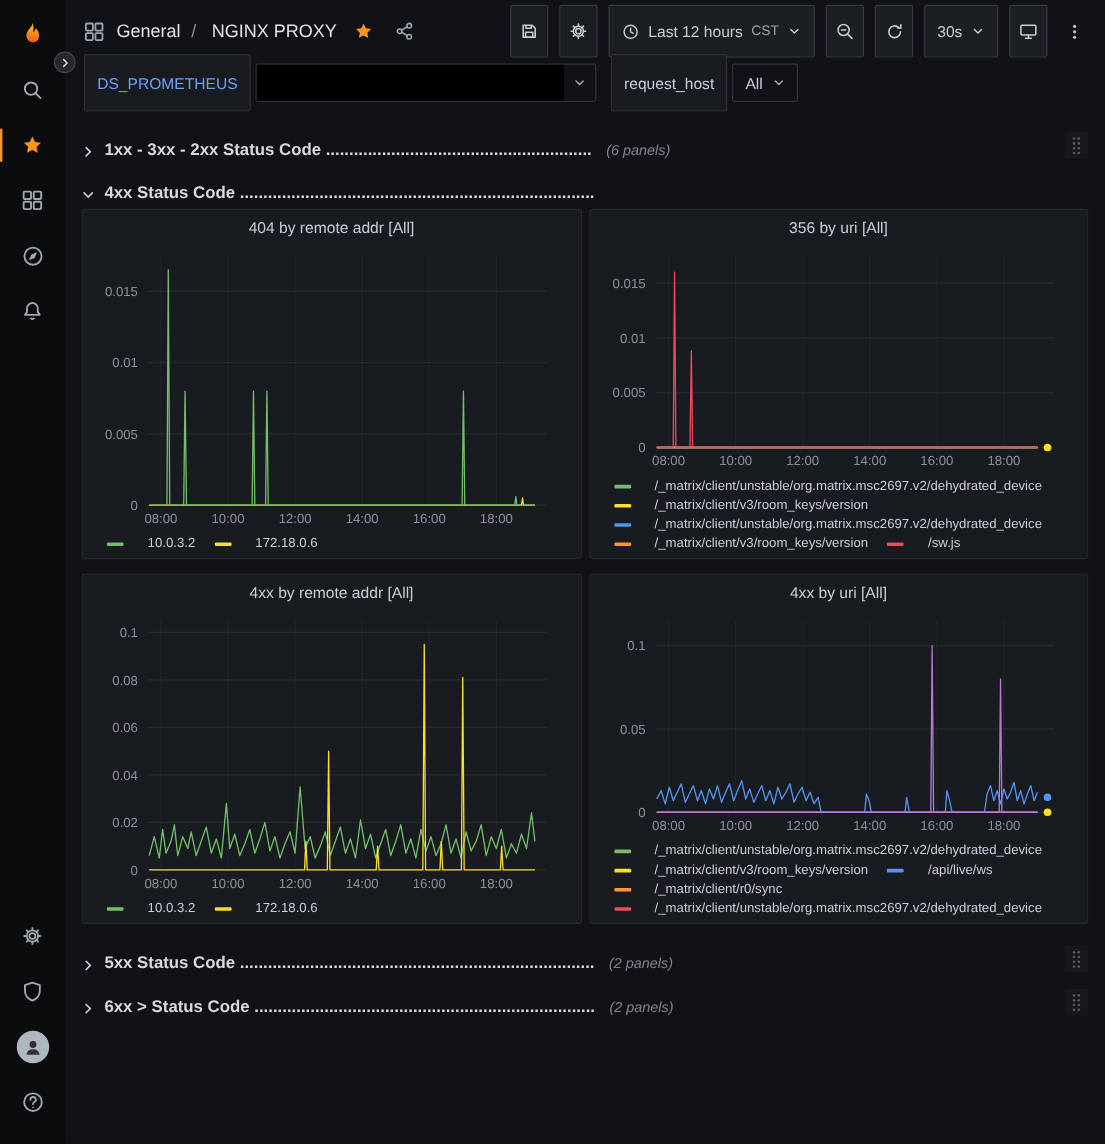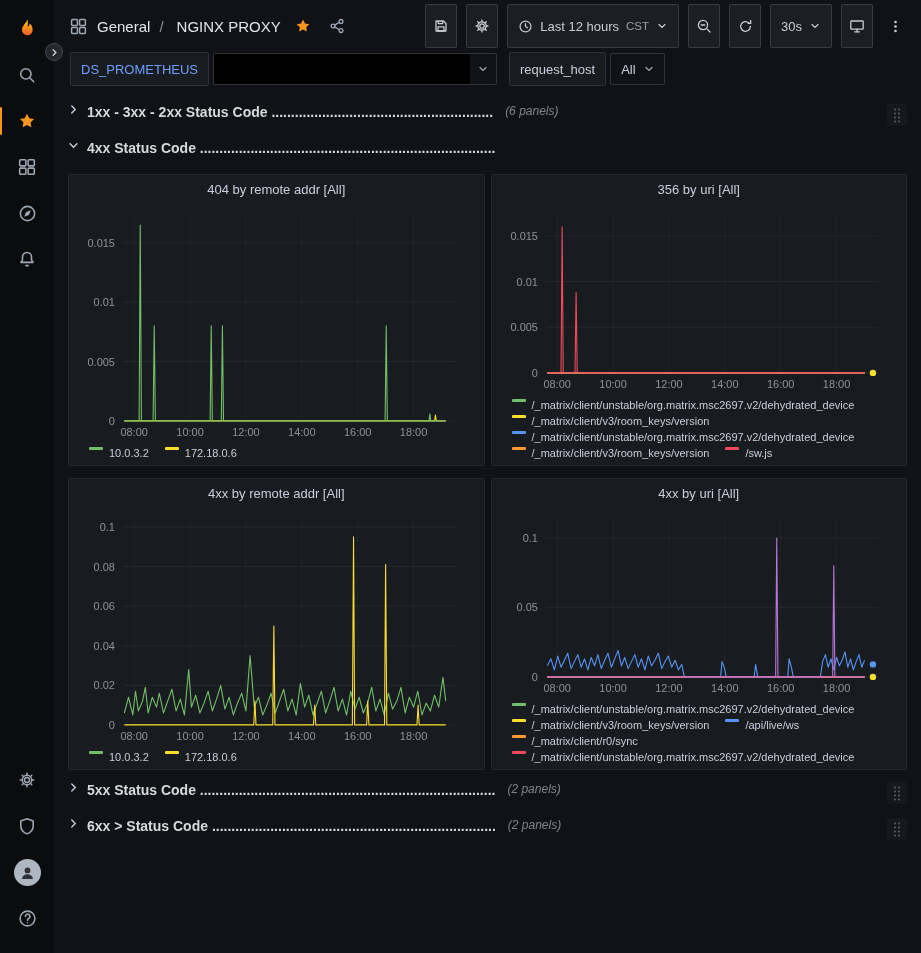--- a/index.html
+++ b/index.html
@@ -23,42 +23,42 @@
 .crumb-sep{color:#8e9097;margin:0 3px;font-size:15px}
 .fav-star{color:#f79520;display:flex;margin-left:8px;cursor:pointer}
 .share-btn{color:#9fa7b3;display:flex;margin-left:12px;cursor:pointer}
 .topbar-right{margin-left:auto;display:flex;align-items:center;gap:9px}
 .icon-btn{height:44px;min-width:32px;display:flex;align-items:center;justify-content:center;gap:7px;background:#1b1e23;border:1px solid rgba(204,204,220,0.16);border-radius:2px;color:#c9ccd4;font-size:13px;padding:0 6px;cursor:pointer;font-family:inherit}
 .icon-btn.text{padding:0 10px}
 .tz{font-size:11.5px;color:rgba(204,204,220,0.73)}
 
 .varbar{display:flex;align-items:center;gap:12px;padding:2px 16px 8px;height:40px}
 .var-group{display:flex;gap:4px;align-items:center}
-.var-label{height:34px;display:flex;align-items:center;padding:0 10px;background:#181b1f;border:1px solid rgba(204,204,220,0.12);border-radius:2px;font-size:13px;color:#ccccdc}
+.var-label{height:48px;display:flex;align-items:center;padding:0 10px;background:#181b1f;border:1px solid rgba(204,204,220,0.12);border-radius:2px;font-size:13px;color:#ccccdc}
 .var-label.ds{color:#6e9fff;font-weight:500}
 .var-select{height:32px;display:flex;align-items:center;background:#111217;border:1px solid rgba(204,204,220,0.18);border-radius:2px;cursor:pointer}
 .var-select .redacted{width:256px;height:30px;background:#000}
 .var-select .chev{width:26px;display:flex;justify-content:center;color:#9fa7b3}
 .var-select.small{padding:0 2px 0 10px;font-size:13px}
 
 .dash{flex:1;padding:4px 14px;overflow:hidden}
-.row-header{height:28px;display:flex;align-items:flex-start;gap:8px;margin:8px 0 4px;cursor:pointer}
+.row-header{height:28px;display:flex;align-items:flex-end;gap:8px;margin:8px 0 4px;cursor:pointer}
 .row-chev{color:#ccccdc;display:flex;flex:0 0 auto}
 .row-chev.down svg{transform:rotate(90deg)}
 .row-title{font-size:14px;font-weight:700;color:#d8d9da;white-space:nowrap;overflow:hidden}
 .row-count{font-size:12px;font-style:italic;color:rgba(204,204,220,0.6);white-space:nowrap;margin-left:4px}
 .row-handle{margin-left:auto;display:flex;padding:3px 5px;color:#565a61;cursor:grab;background:#16181c;border-radius:2px}
 .panel-grid{display:grid;grid-template-columns:1fr 1fr;gap:12px 6px;margin:6px 0 12px}
 .panel{height:292px;background:#181b1f;border:1px solid rgba(204,204,220,0.07);border-radius:2px;display:flex;flex-direction:column;overflow:hidden}
 .panel-title{flex:0 0 28px;display:flex;align-items:center;justify-content:center;font-size:13px;font-weight:500;color:#ccccdc;cursor:pointer}
 .panel-body{flex:1;display:flex;flex-direction:column;min-height:0;padding:0 10px 4px}
 .chart{flex:1;width:100%;min-height:0;display:block}
 .legend{flex:0 0 auto;display:flex;flex-wrap:wrap;column-gap:16px;row-gap:4px;padding:4px 2px 2px 10px;overflow:hidden;font-size:11px;color:#ccccdc}
 .legend.multi{max-height:70px}
-.legend-item{display:flex;align-items:flex-start;gap:6px;cursor:pointer;white-space:nowrap}
+.legend-item{display:flex;align-items:center;gap:20px;cursor:pointer;white-space:nowrap}
 .swatch{width:14px;height:3px;border-radius:1px;flex:0 0 14px}
 svg text{font-family:"Liberation Sans",sans-serif}
 </style>
 </head>
 <body>
 
 <div class="app">
 
   <aside class="sidebar">
     <div class="side-item logo">

